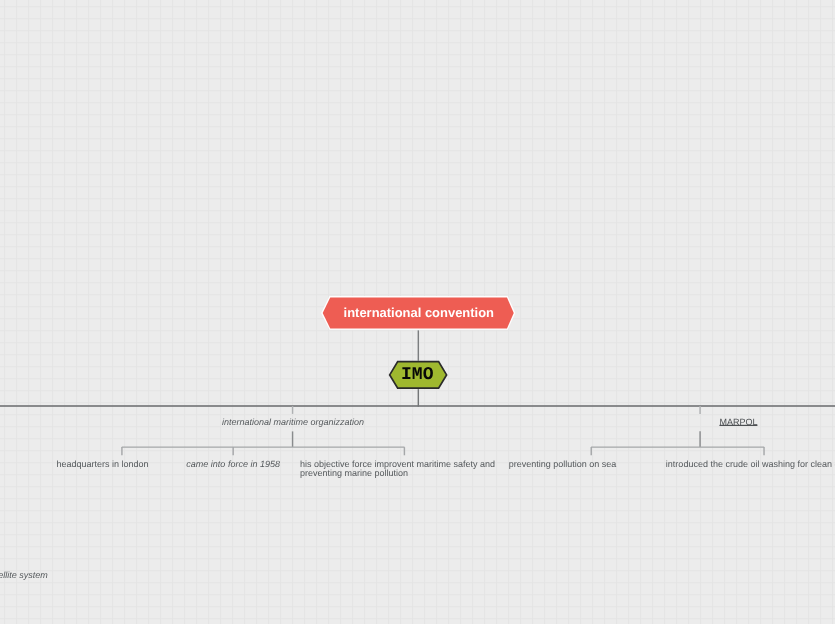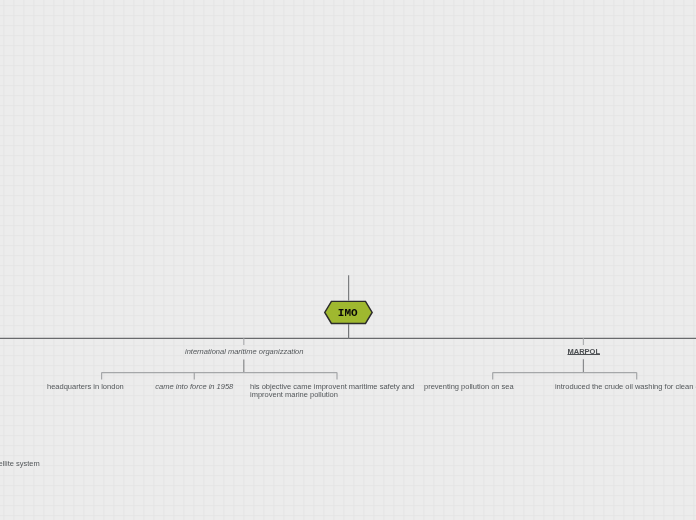--- a/index.html
+++ b/index.html
@@ -23,24 +23,24 @@
   .hexwrap .hexlabel{
     position:absolute;left:0;top:0;width:100%;height:100%;
     display:flex;align-items:center;justify-content:center;
     -webkit-font-smoothing:antialiased;will-change:opacity;
   }
   .lbl{
     position:absolute;font-size:7.5px;color:#54585b;line-height:8px;white-space:nowrap;
     -webkit-font-smoothing:antialiased;will-change:opacity;
   }
   .root-label{color:#ffffff;font-weight:bold;font-size:10.8px;margin-top:-0.5px;}
-  .imo-label{color:#080808;font-weight:bold;font-size:11px;font-family:"Liberation Mono",monospace;
+  .imo-label{color:#080808;font-weight:bold;font-size:15px;font-family:"Liberation Mono",monospace;
     margin-left:-0.8px;margin-top:0.3px;text-align:center;}
-  .marpol-label{font-weight:bold;color:#4d5053;text-decoration:underline;
-    text-underline-offset:0px;text-decoration-thickness:1px;}
+  .marpol-label{font-weight:normal;color:#4d5053;text-decoration:underline;
+    text-underline-offset:0px;text-decoration-thickness:1px;margin-left:32px;}
 </style>
 </head>
 <body>
 
 <div class="grid"></div>
 
 <div class="canvas">
 
   <svg class="links">
     <g fill="none" stroke-width="1.2">
@@ -54,40 +54,47 @@
       <path d="M101.5 372.6 H337.1" stroke="#a5a7a9"></path>
       <path d="M101.6 372.6 V379.4" stroke="#a5a7a9"></path>
       <path d="M194.3 372.6 V379.4" stroke="#a5a7a9"></path>
       <path d="M337.0 372.6 V379.4" stroke="#a5a7a9"></path>
       <path d="M492.6 372.6 H636.8" stroke="#a5a7a9"></path>
       <path d="M492.7 372.6 V379.4" stroke="#a5a7a9"></path>
       <path d="M636.7 372.6 V379.4" stroke="#a5a7a9"></path>
     </g>
   </svg>
 
+  <div class="hexwrap" style="left:266px;top:245px;width:166px;height:32px;">
+    <svg width="166" height="32" viewBox="0 0 166 32">
+      <polygon points="8.64,1.75 157.06,1.75 163.38,15.8 157.06,29.85 8.64,29.85 1.62,15.8" fill="#ffffff"></polygon>
+      <polygon points="9.2,2.9 156.5,2.9 162.1,15.8 156.5,28.7 9.2,28.7 2.9,15.8" fill="#ee5d53"></polygon>
+    </svg>
+    <span class="hexlabel root-label">international convention</span>
+  </div>
 
   <div class="hexwrap" style="left:323px;top:299px;width:51px;height:27px;">
     <svg width="51" height="27" viewBox="0 0 51 27">
       <polygon points="8.4,2.35 42.5,2.35 49.15,13.4 42.5,24.45 8.4,24.45 1.75,13.4" fill="#9fb82f" stroke="#2b2b2b" stroke-width="1.45"></polygon>
     </svg>
     <span class="hexlabel imo-label">IMO</span>
   </div>
 
   <div class="lbl" style="left:185.0px;top:348px;font-style:italic;">international maritime organizzation</div>
 
   <div class="lbl" style="left:47px;top:383px;">headquarters in london</div>
 
   <div class="lbl" style="left:155.3px;top:383px;font-style:italic;">came into force in 1958</div>
 
   <div class="lbl" style="left:250px;top:383px;">
-    <div>his objective came improvent maritime safety and</div>
-    <div>improvent marine pollution</div>
+    <div>his objective force improvent maritime safety and</div>
+    <div>preventing marine pollution</div>
   </div>
 
   <div class="lbl marpol-label" style="left:567.5px;top:348px;">MARPOL</div>
 
   <div class="lbl" style="left:424px;top:383px;">preventing pollution on sea</div>
 
   <div class="lbl" style="left:554.9px;top:383px;">introduced the crude oil washing for clean o</div>
 
-  <div class="lbl" style="left:-1.5px;top:460px;">ellite system</div>
+  <div class="lbl" style="left:-1.5px;top:476px;font-style:italic;">ellite system</div>
 
 </div>
 
 </body></html>

